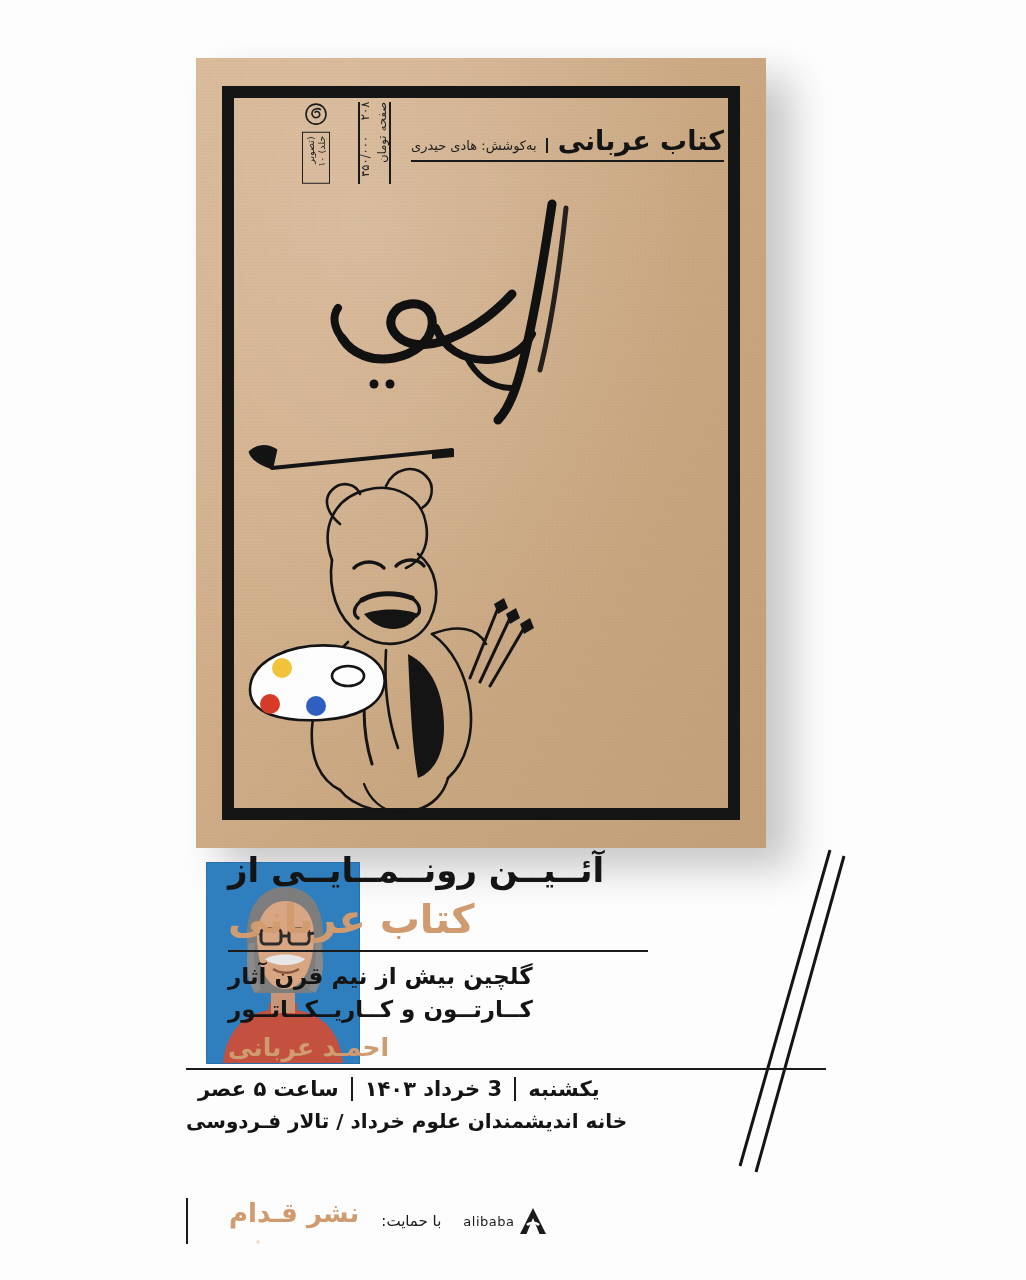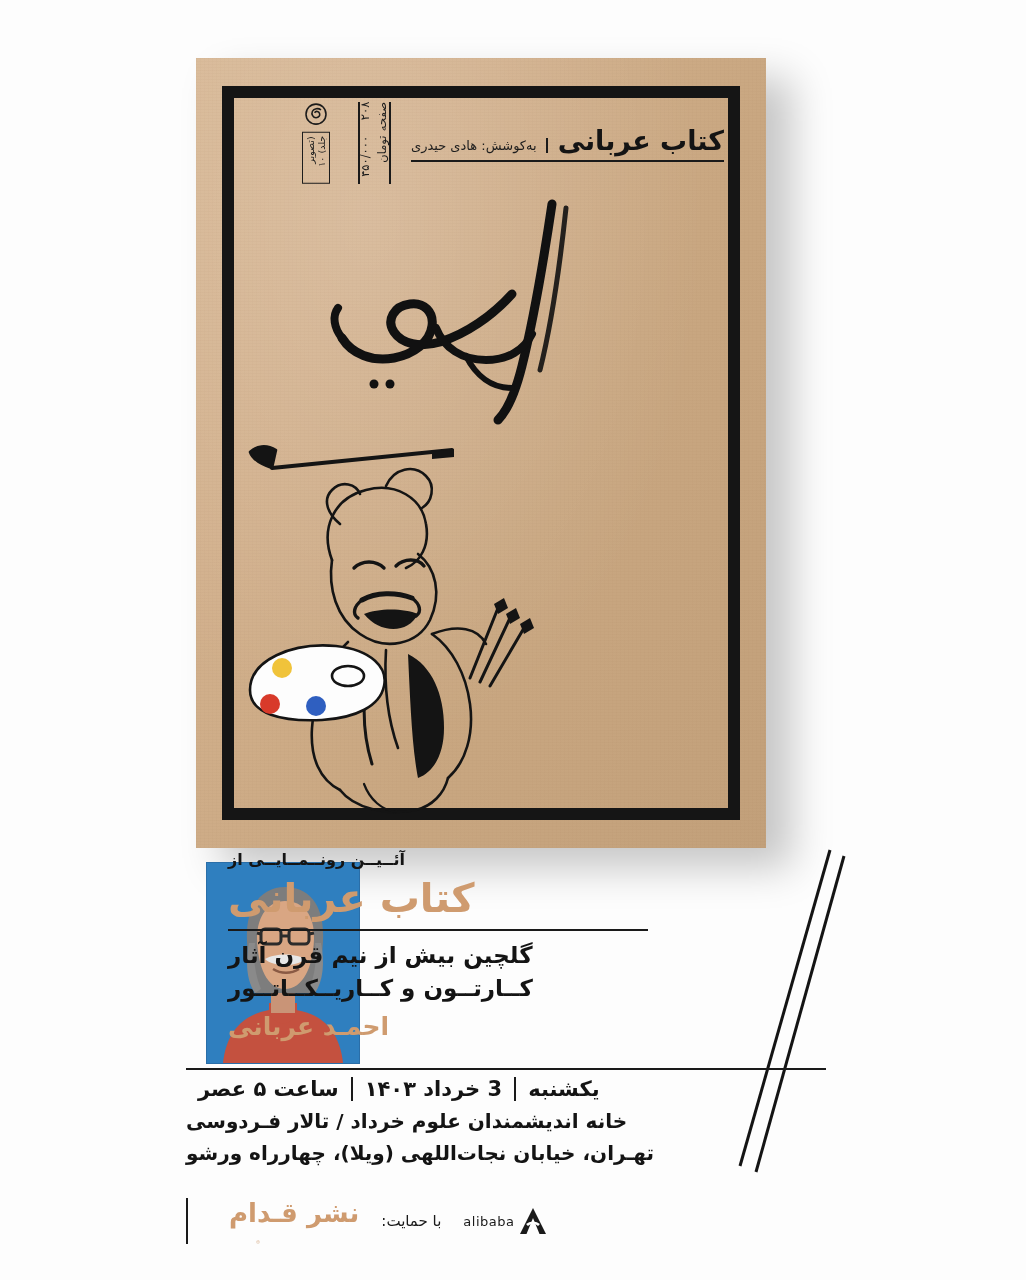--- a/index.html
+++ b/index.html
@@ -174,21 +174,21 @@
   }
   .info-block {
     position: absolute;
     right: 378px;
     top: 4px;
     width: 420px;
     text-align: left;
     direction: rtl;
   }
   .line-unveiling {
-    font-size: 16px;
+    font-size: 34px;
     font-weight: bold;
     color: #141414;
     letter-spacing: 5px;
     text-align: left;
     white-space: nowrap;
   }
   .line-booktitle {
     font-size: 40px;
     font-weight: bold;
     color: #cf9b6f;
@@ -473,21 +473,20 @@
     </div>
 
     <div class="details">
       <div class="det-top-rule"></div>
       <div class="det-row1">
         <span>یکشنبه</span>
         <span>3 خرداد ۱۴۰۳</span>
         <span>ساعت ۵ عصر</span>
       </div>
       <div class="det-row">خانه اندیشمندان علوم خرداد / تالار فـردوسی</div>
-      <div class="det-row">تهـران، خیابان نجات‌اللهی (ویلا)، چهارراه ورشو</div>
     </div>
 
     <div class="footer">
       <div class="foot-pub">
         <div class="foot-pub-name">نشر قـدام</div>
         <svg width="58" height="38" viewBox="0 0 58 38">
           <g fill="none" stroke="#cf9b6f" stroke-width="2.6">
             <circle cx="29" cy="19" r="15"></circle>
             <path d="M37 12c-4-3-11-2-13 2.5s1.5 9.5 5.5 9.5 6.5-3.5 5.5-6.5-5.5-4-7.5-1"></path>
           </g>

